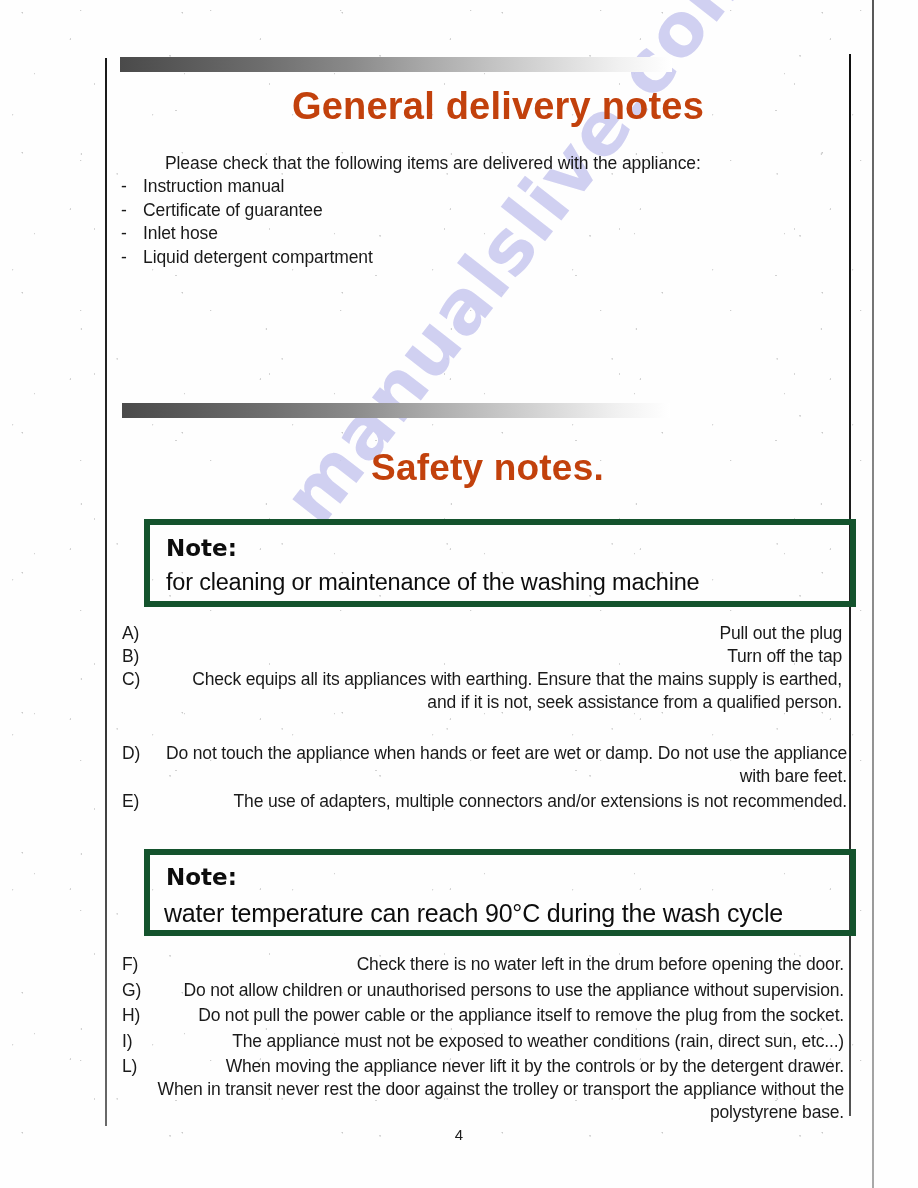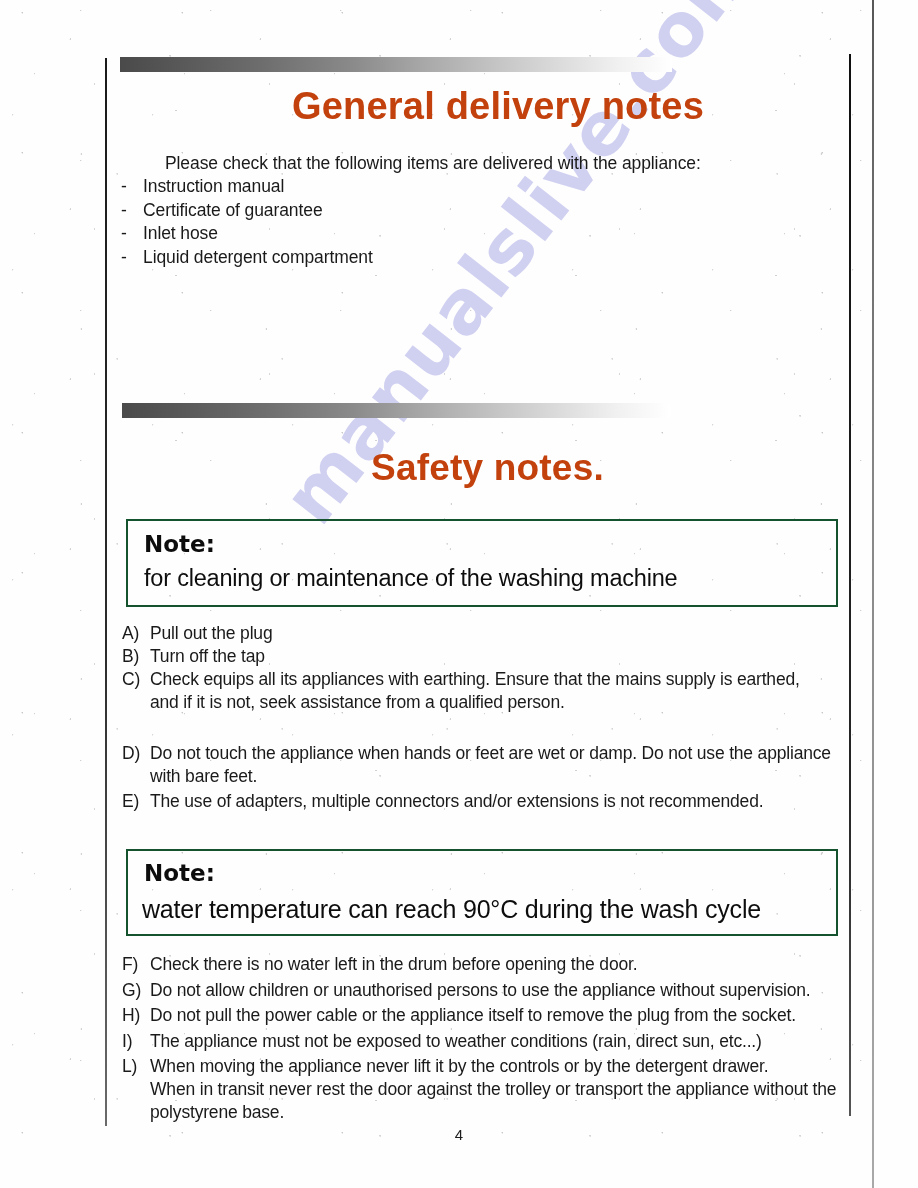--- a/index.html
+++ b/index.html
@@ -133,23 +133,24 @@
     width: 700px;
     font-size: 17.5px;
     line-height: 25px;
     color: #1a1a1a;
     letter-spacing: -.15px;
   }
 
   
   .note-box {
     position: absolute;
-    border: 2px solid #14532d;
+    border: 6px solid #14532d;
     background: transparent;
     box-sizing: border-box;
+    margin-left: 18px;
   }
   #note-box-1 { left: 126px; top: 519px; width: 712px; height: 88px; }
   #note-box-2 { left: 126px; top: 849px; width: 712px; height: 87px; }
 
   .note-label {
     position: absolute;
     font-size: 23px;
     font-weight: 700;
     color: #0d0d0d;
     font-family: "DejaVu Sans", sans-serif;
@@ -178,21 +179,21 @@
     letter-spacing: -.18px;
   }
   .clause-list li {
     display: flex;
     margin-bottom: 0px;
   }
   .clause-list .mark {
     flex: 0 0 28px;
     width: 28px;
   }
-  .clause-list .txt { flex: 1 1 auto; }
+  .clause-list .txt { flex: 1 1 auto; text-align: right; }
   .clause-list .txt .cont { display: block; }
 
   #clauses-abc { left: 122px; top: 622px; width: 720px; }
   #clauses-de  { left: 122px; top: 742px; width: 725px; }
   #clauses-fl  { left: 122px; top: 953px; width: 722px; }
 
   #clauses-de li { margin-bottom: 2px; }
   #clauses-fl li { margin-bottom: 2.5px; }
 
   

